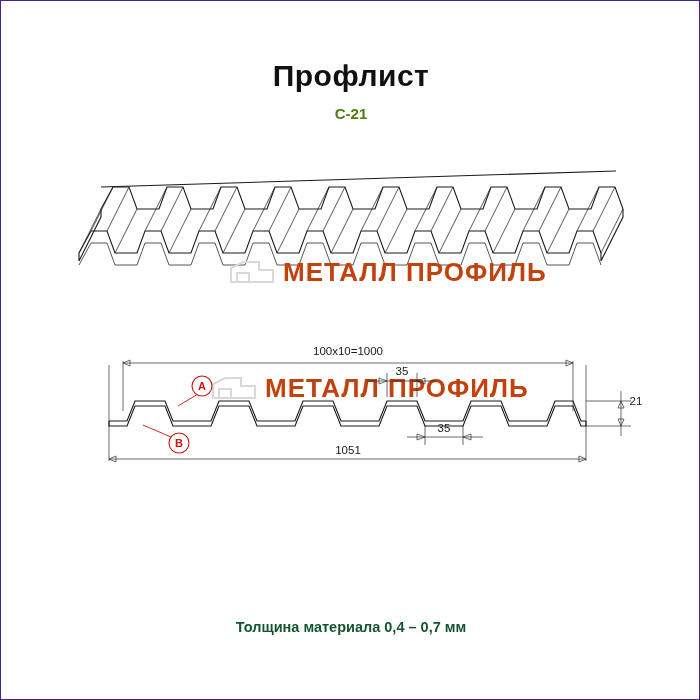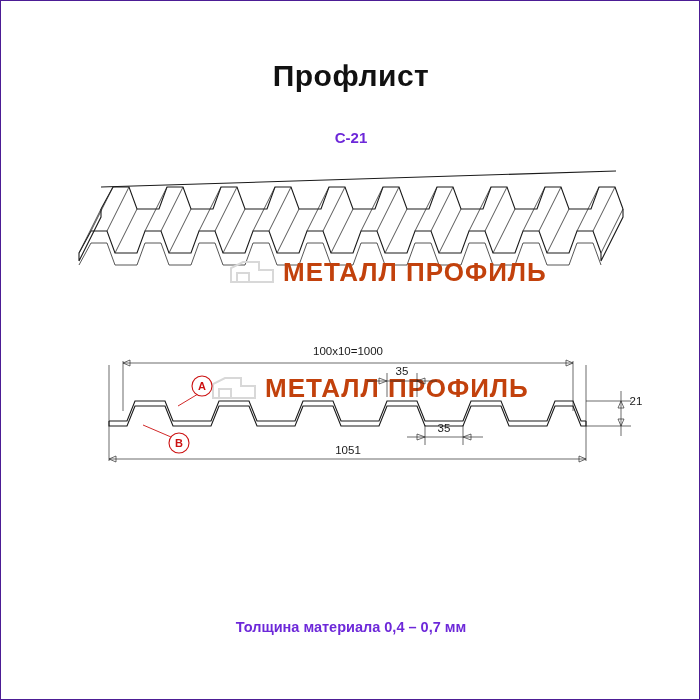--- a/index.html
+++ b/index.html
@@ -33,22 +33,21 @@
     color: #111111;
   }
   .subtitle {
     position: absolute;
     top: 104px;
     left: 0;
     width: 700px;
     text-align: center;
     font-size: 15px;
     font-weight: bold;
-    color: #6d28d9;
-    margin-top: 24px;
+    color: #4d7c0f;
   }
   .iso-wrap {
     position: absolute;
     top: 150px;
     left: 70px;
     width: 560px;
     height: 160px;
   }
   .section-wrap {
     position: absolute;
@@ -76,21 +75,21 @@
     margin-right: 8px;
   }
   .footer {
     position: absolute;
     top: 618px;
     left: 0;
     width: 700px;
     text-align: center;
     font-size: 14.5px;
     font-weight: bold;
-    color: #6d28d9;
+    color: #14532d;
   }
   svg { display: block; overflow: visible; }
   .ln { fill: none; stroke: #1a1a1a; stroke-width: 1.1; }
   .ln-thin { fill: none; stroke: #2b2b2b; stroke-width: 0.8; }
   .dim { fill: none; stroke: #2b2b2b; stroke-width: 0.7; }
   .lead { fill: none; stroke: #cc1111; stroke-width: 0.9; }
   .balloon-c { fill: #ffffff; stroke: #cc1111; stroke-width: 1.1; }
   .balloon-t {
     font-size: 11px;
     font-weight: bold;

